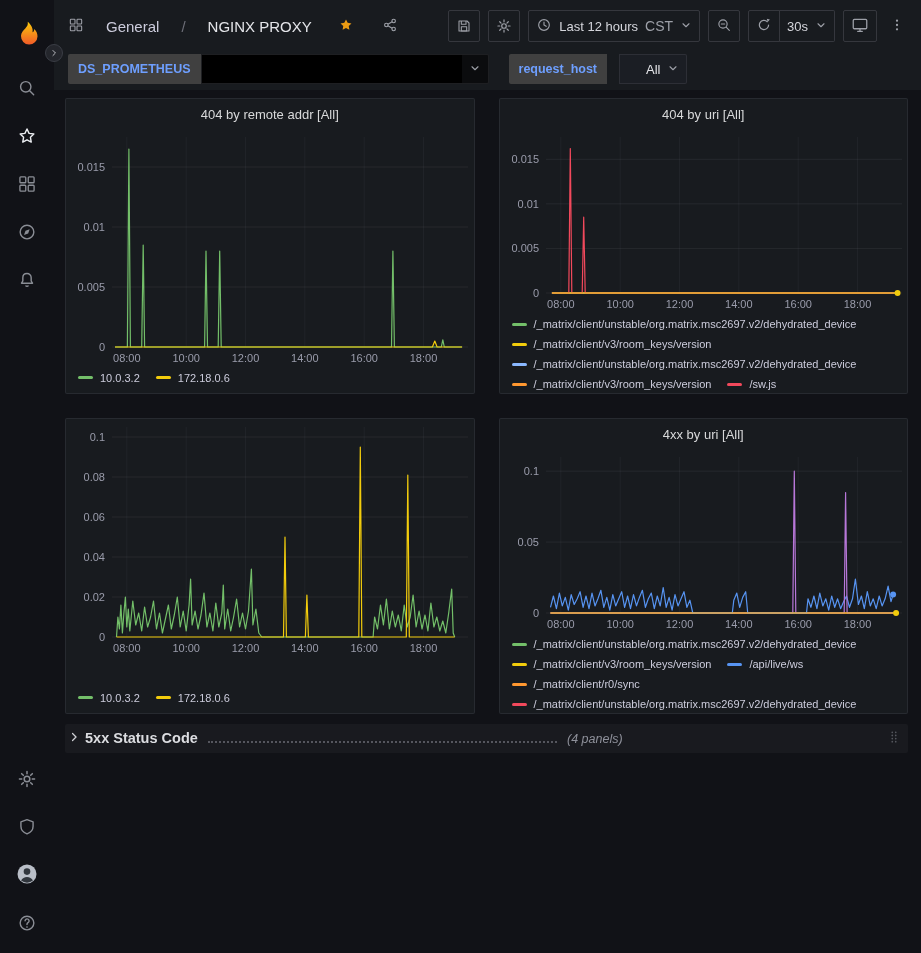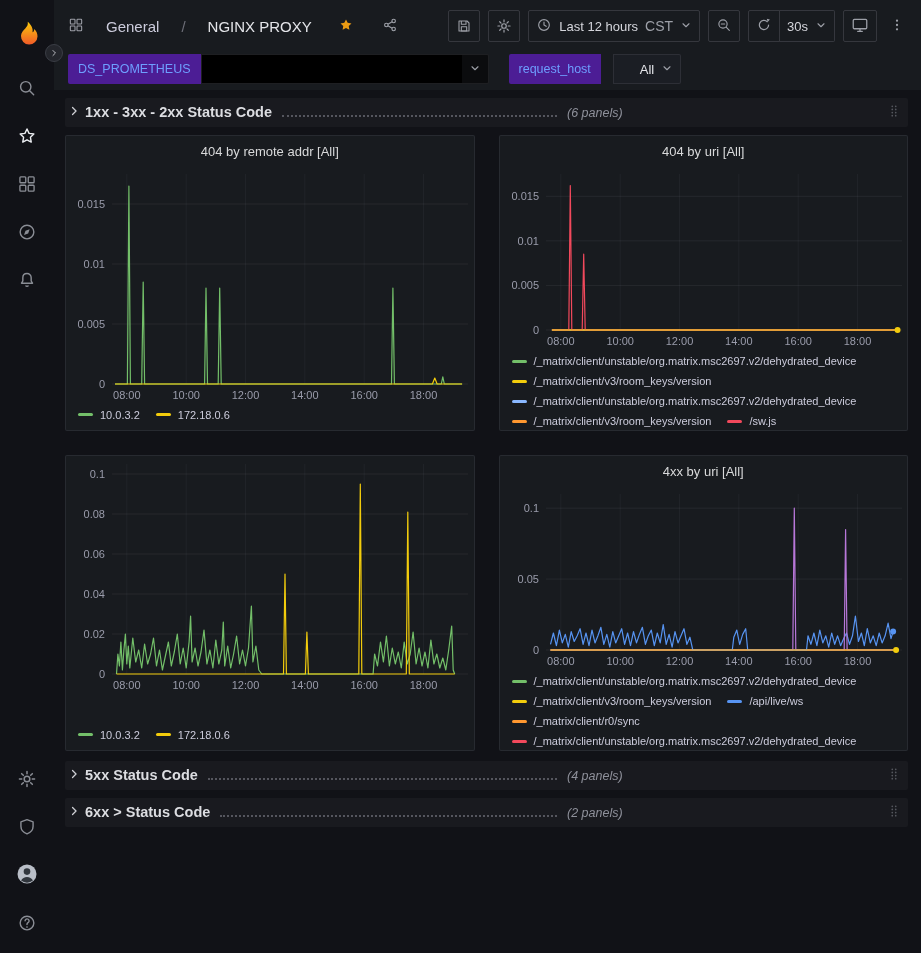--- a/index.html
+++ b/index.html
@@ -36,22 +36,22 @@
   .tb-btn .tz{color:#9da0a8;font-size:14px}
   .tb-btn.noborder{border:none;min-width:24px;padding:0 2px}
   .btn-group{display:flex}
   .btn-group .tb-btn:first-child{border-radius:2px 0 0 2px}
   .btn-group .tb-btn:last-child{border-left:none;border-radius:0 2px 2px 0}
 
   
   .subbar{height:38px;flex:0 0 38px;display:flex;align-items:center;gap:20px;
     padding:0 12px 4px 14px;background:#181b1f}
   .var-chip{display:flex;align-items:stretch;height:30px}
-  .var-label{display:flex;align-items:center;padding:0 10px;background:#4c1d95;border-radius:2px 0 0 2px;
-    color:var(--link,#6e9fff);font-weight:400;font-size:12.5px;cursor:pointer;white-space:nowrap}
+  .var-label{display:flex;align-items:center;padding:0 10px;background:#404040;border-radius:2px 0 0 2px;
+    color:var(--link,#6e9fff);font-weight:700;font-size:12.5px;cursor:pointer;white-space:nowrap}
   .var-value{display:flex;align-items:center;border-radius:0 2px 2px 0;cursor:pointer;
     border:1px solid rgba(204,204,220,0.10)}
   .var-value.ds{width:288px;background:#0b0c0e}
   .redacted{flex:1;height:100%;background:#000}
   .var-value .chev{color:#9da0a8;padding:0 7px}
   .var-value.host{background:#1b1e24;padding-left:26px;color:#e4e5e9}
 
   
   .content{flex:1;overflow:hidden;padding:8px 13px 0 11px;background:var(--bg,#111217)}
   .dash-row{display:flex;align-items:center;height:29px;margin-bottom:8px;padding:0 6px 0 2px;cursor:pointer}
@@ -376,34 +376,20 @@
           <span>All</span>
           <span class="chev"><svg class="ic12">
                 <use href="#i-chev-d"></use>
               </svg></span>
         </div>
       </div>
     </div>
 
     <div class="content">
 
-      <div class="dash-row collapsed">
-        <span class="row-chevron"><svg class="ic14">
-              <use href="#i-chev-r"></use>
-            </svg></span>
-        <div class="row-titlewrap">
-          <span class="row-title">1xx - 3xx - 2xx Status Code</span>
-          <span class="row-dots"></span>
-        </div>
-        <span class="row-count">(6 panels)</span>
-        <span class="spacer"></span>
-        <span class="drag"><svg class="ic16">
-              <use href="#i-drag"></use>
-            </svg></span>
-      </div>
 
 
       <div class="panel-grid">
         <section class="panel">
           <header class="panel-header">404 by remote addr [All]</header>
           <div class="chart">
               <svg width="416" height="238" font-family="Liberation Sans, sans-serif">
                 <line x1="60.83333333333333" x2="60.83333333333333" y1="8" y2="218" stroke="rgba(204,204,220,0.05)"></line>
                 <line x1="120.16666666666667" x2="120.16666666666667" y1="8" y2="218" stroke="rgba(204,204,220,0.05)"></line>
                 <line x1="179.5" x2="179.5" y1="8" y2="218" stroke="rgba(204,204,220,0.05)"></line>
@@ -601,30 +587,16 @@
           <span class="row-title">5xx Status Code</span>
           <span class="row-dots"></span>
         </div>
         <span class="row-count">(4 panels)</span>
         <span class="spacer"></span>
         <span class="drag"><svg class="ic16">
               <use href="#i-drag"></use>
             </svg></span>
       </div>
 
-      <div class="dash-row collapsed">
-        <span class="row-chevron"><svg class="ic14">
-              <use href="#i-chev-r"></use>
-            </svg></span>
-        <div class="row-titlewrap">
-          <span class="row-title">6xx &gt; Status Code</span>
-          <span class="row-dots"></span>
-        </div>
-        <span class="row-count">(2 panels)</span>
-        <span class="spacer"></span>
-        <span class="drag"><svg class="ic16">
-              <use href="#i-drag"></use>
-            </svg></span>
-      </div>
 
     </div>
   </div>
 </div>
 
 </body></html>

